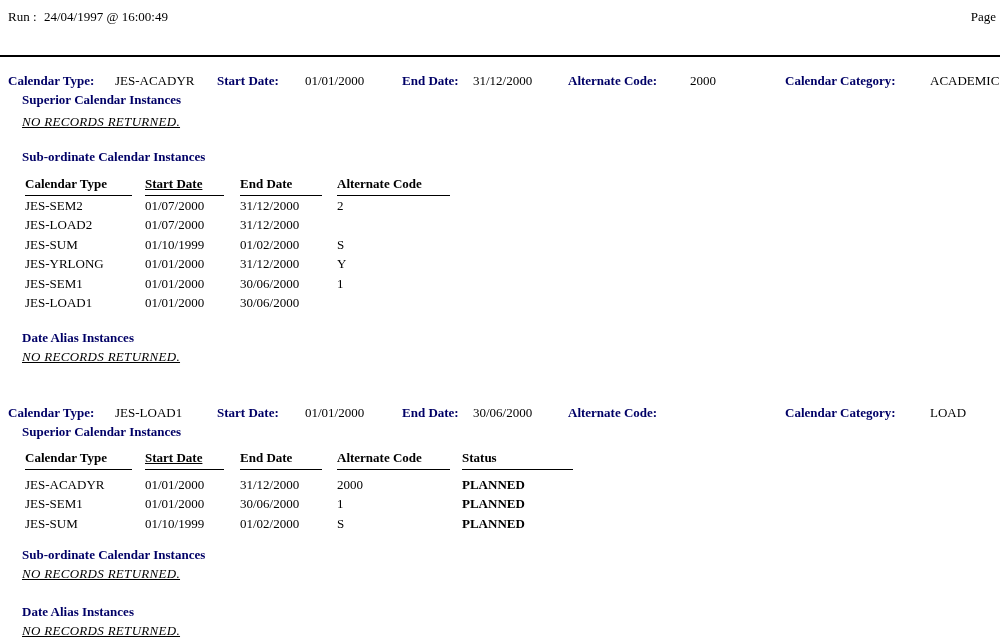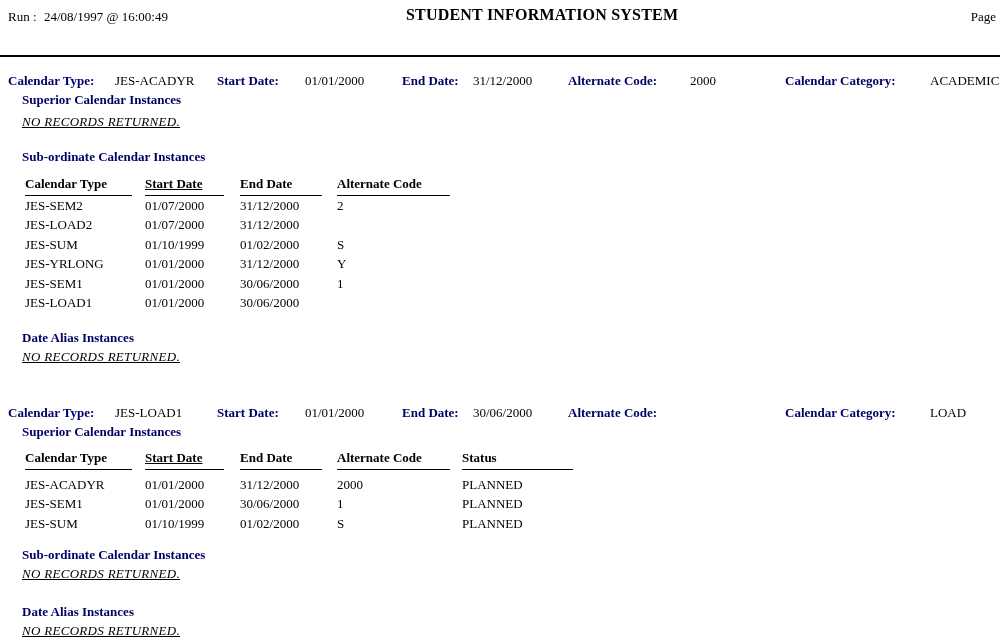--- a/index.html
+++ b/index.html
@@ -34,33 +34,32 @@
   .l5 { left: 785px; } .v5 { left: 930px; }
 
   
   .sh { left: 22px; font-weight: bold; color: var(--label_navy, #000066); }
   .nr { left: 22px; font-style: italic; letter-spacing: 0.3px; text-decoration: underline; }
 
   
   .trow { left: 0; width: 1000px; height: 16px; }
   .trow span { position: absolute; top: 0; white-space: nowrap; }
   .c1 { left: 25px; }  .c2 { left: 145px; } .c3 { left: 240px; }
-  .c4 { left: 337px; } .c5 { left: 462px; }
+  .c4 { left: 337px; } .c5 { left: 462px; font-weight: bold; }
   .hc { font-weight: bold; padding-bottom: 3px; border-bottom: 1.5px solid #000000; }
   .hc.c1 { width: 107px; } .hc.c2 { width: 79px; text-decoration: underline; } .hc.c3 { width: 82px; }
   .hc.c4 { width: 113px; } .hc.c5 { width: 111px; }
 </style>
 </head>
 <body>
 
 <div class="page">
 
   <span class="abs run-label">Run :</span>
-  <span class="abs run-datetime">24/08/1997 @ 16:00:49</span>
-  <div class="abs report-title">STUDENT INFORMATION SYSTEM</div>
+  <span class="abs run-datetime">24/04/1997 @ 16:00:49</span>
   <span class="abs page-label">Page</span>
   <div class="abs header-rule"></div>
 
   <div class="abs drow" style="top:73px">
     <span class="lbl l1">Calendar Type:</span>
     <span class="v1">JES-ACADYR</span>
     <span class="lbl l2">Start Date:</span>
     <span class="v2">01/01/2000</span>
     <span class="lbl l3">End Date:</span>
     <span class="v3">31/12/2000</span>

